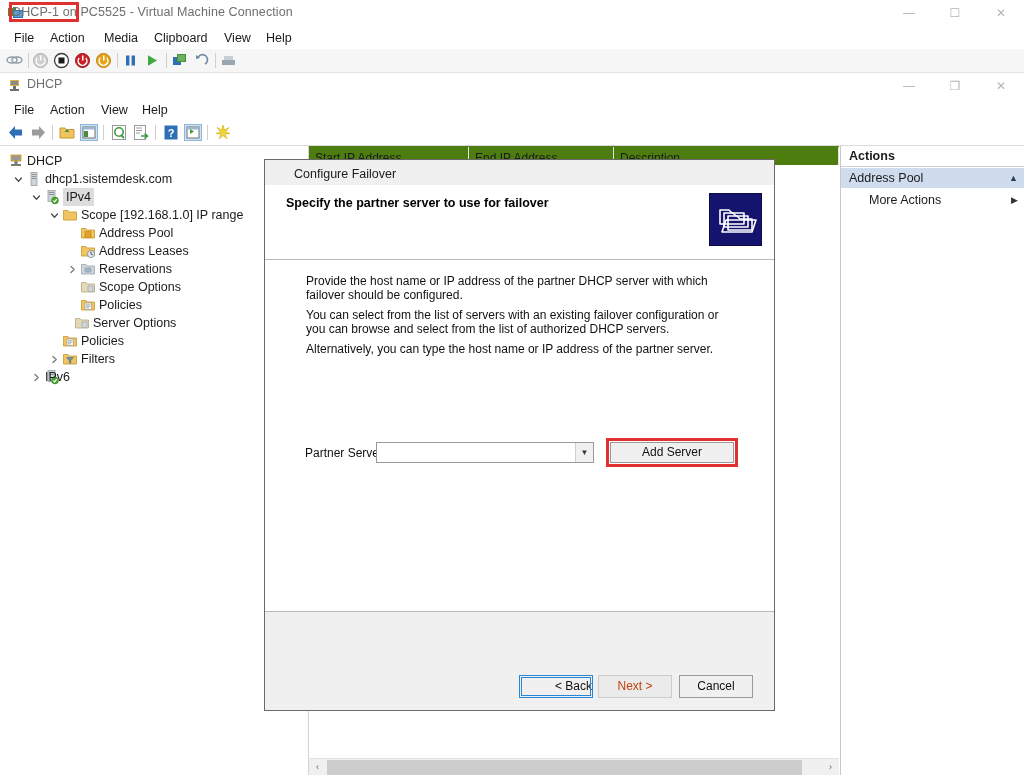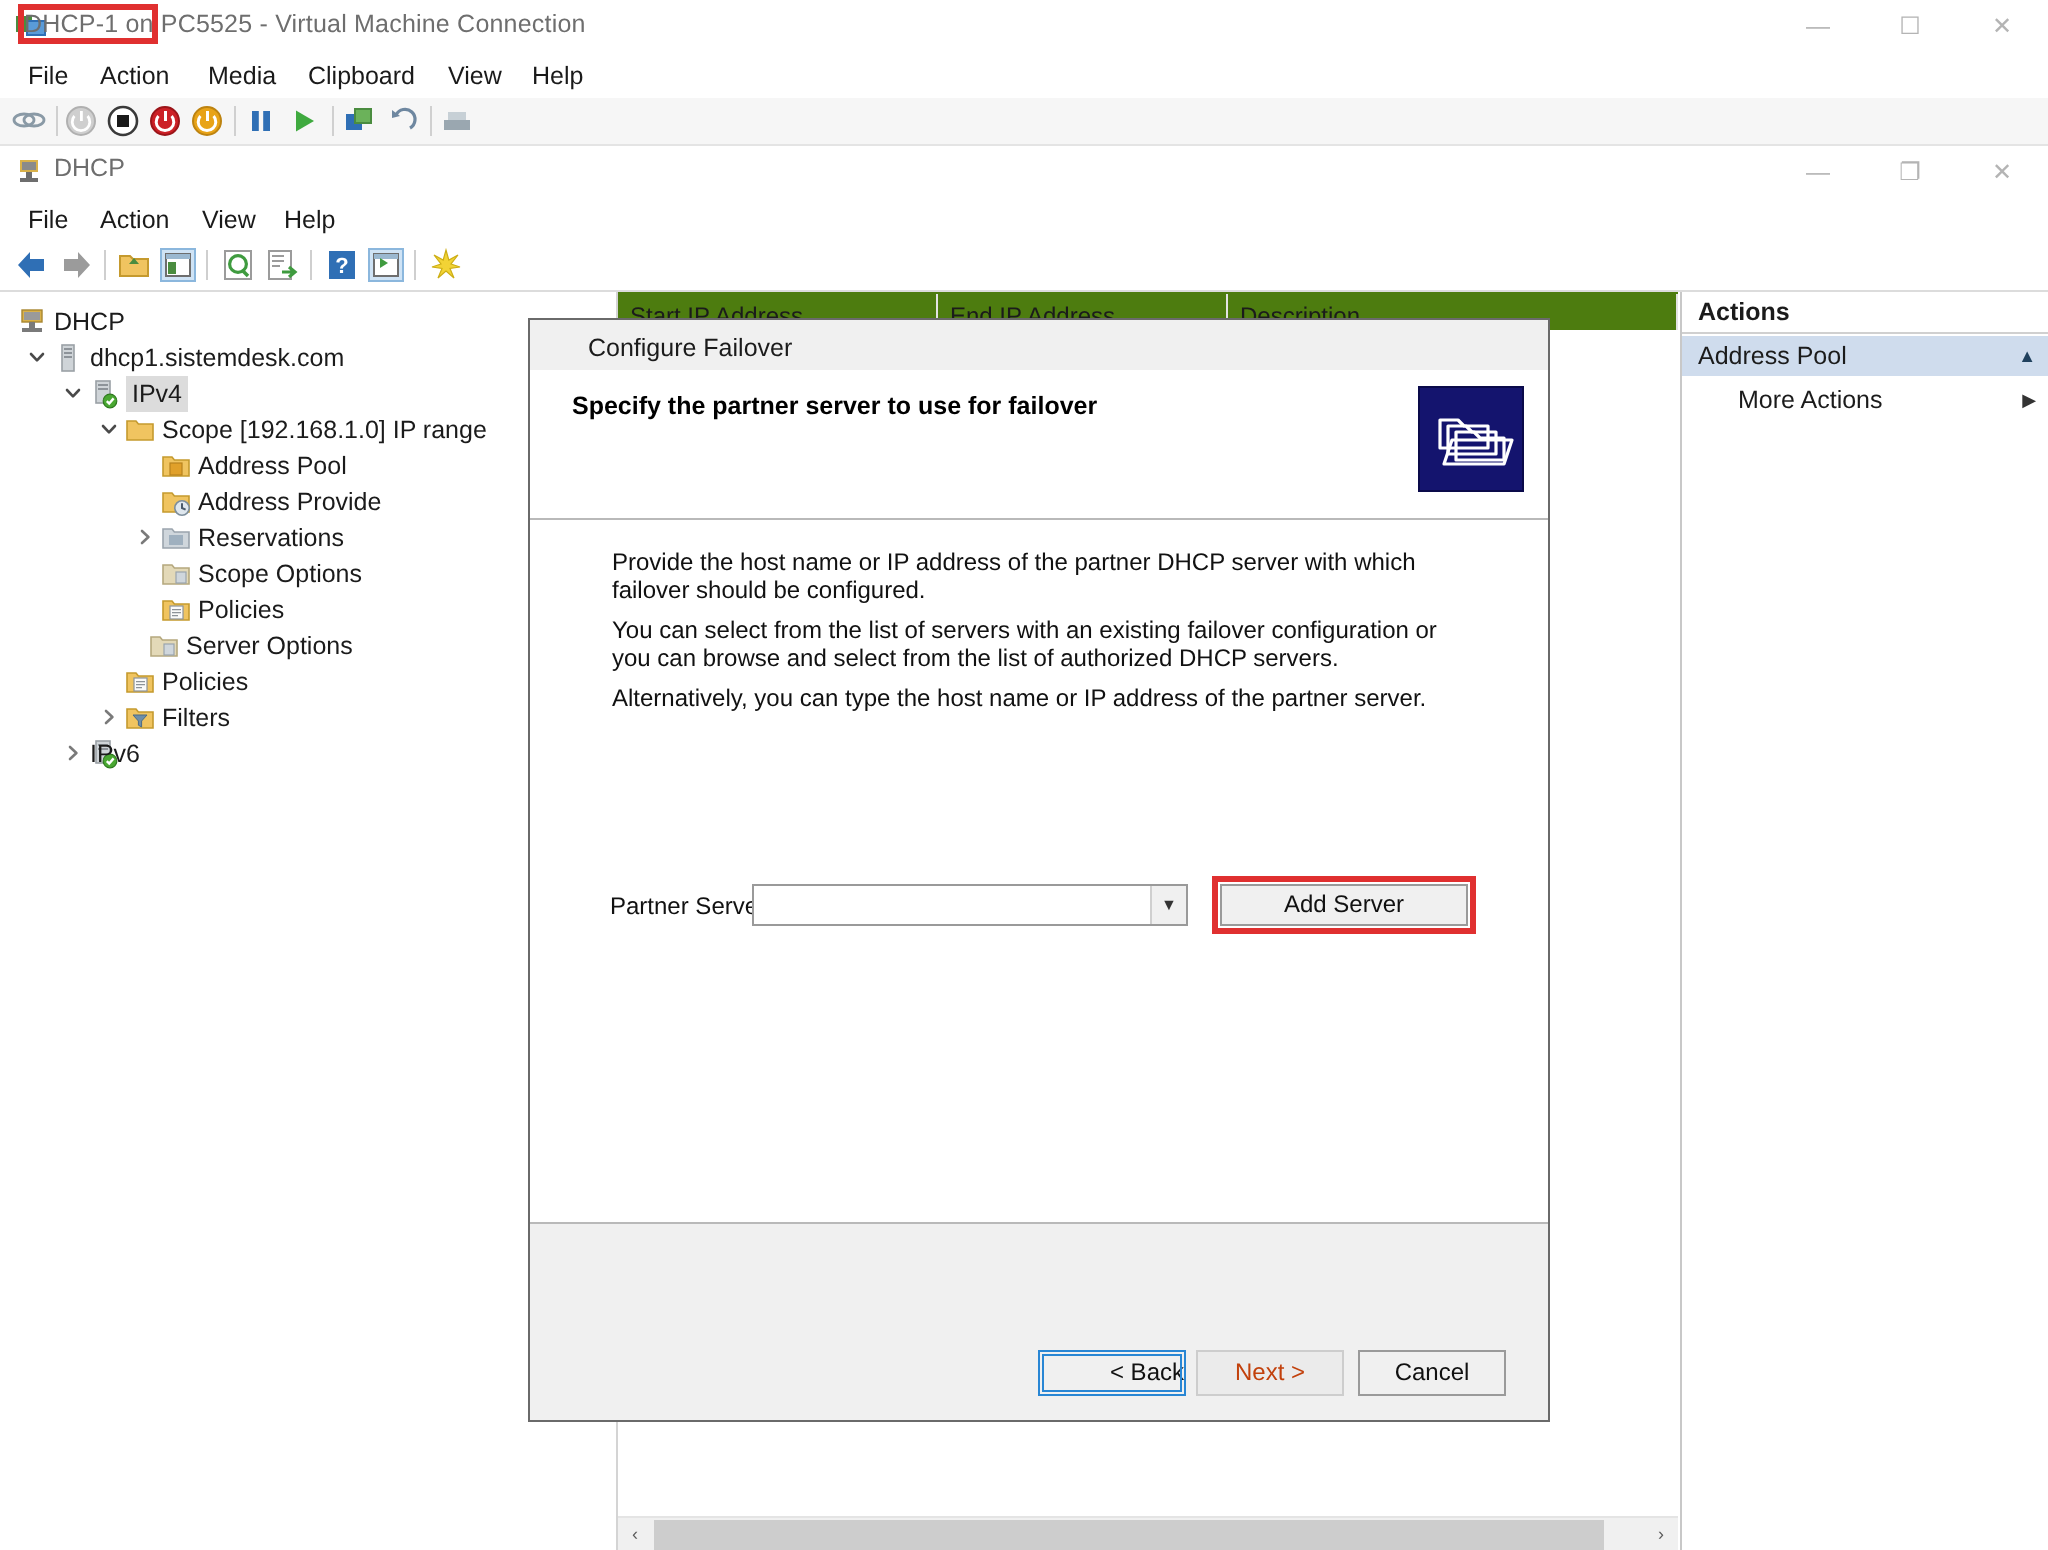--- a/index.html
+++ b/index.html
@@ -690,21 +690,21 @@
                 <rect x="5" y="6.5" width="6" height="6" fill="#e0a02a" stroke="#b8821e" stroke-width=".6"></rect>
               </svg></span>
             <span class="tl" style="left: 99px;">Address Pool</span>
           </div>
           <div class="tree-row" style="top: 96px; position: absolute; left: 0px; width: 308px;">
             <span class="ti" style="left: 80px;"><svg width="16" height="16" viewBox="0 0 16 16">
                 <path d="M1.5 3.5 L6 3.5 L7.2 5 L14.5 5 L14.5 13 L1.5 13 Z" fill="#f0c460" stroke="#c59a2e" stroke-width=".8"></path>
                 <circle cx="11" cy="11" r="3.6" fill="#dfe7ee" stroke="#7d8e9c" stroke-width=".8"></circle>
                 <path d="M11 8.6 L11 11 L12.8 11.8" stroke="#49596a" stroke-width="1" fill="none"></path>
               </svg></span>
-            <span class="tl" style="left: 99px;">Address Provide</span>
+            <span class="tl" style="left: 99px;">Address Leases</span>
           </div>
           <div class="tree-row" style="top: 114px; position: absolute; left: 0px; width: 308px;">
             <span class="tw" style="left: 67px;"><svg width="9" height="9" viewBox="0 0 9 9">
                 <path d="M3 1.5 L6.2 4.5 L3 7.5" fill="none" stroke="#7a7a7a" stroke-width="1.3" stroke-linecap="round" stroke-linejoin="round"></path>
               </svg></span>
             <span class="ti" style="left: 80px;"><svg width="16" height="16" viewBox="0 0 16 16">
                 <path d="M1.5 3.5 L6 3.5 L7.2 5 L14.5 5 L14.5 13 L1.5 13 Z" fill="#cfd6dc" stroke="#9aa4ad" stroke-width=".8"></path>
                 <rect x="4.5" y="6.5" width="7" height="5" fill="#9fb0bf"></rect>
               </svg></span>
             <span class="tl" style="left: 99px;">Reservations</span>

